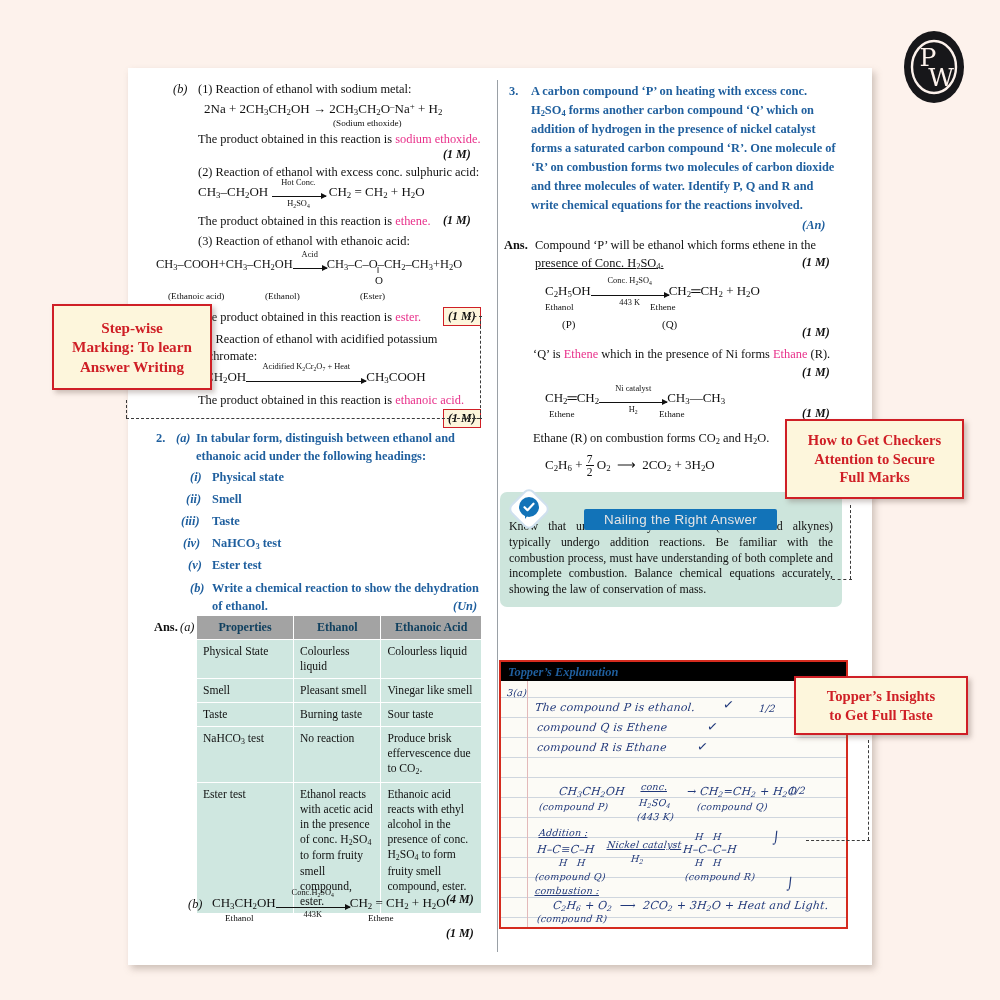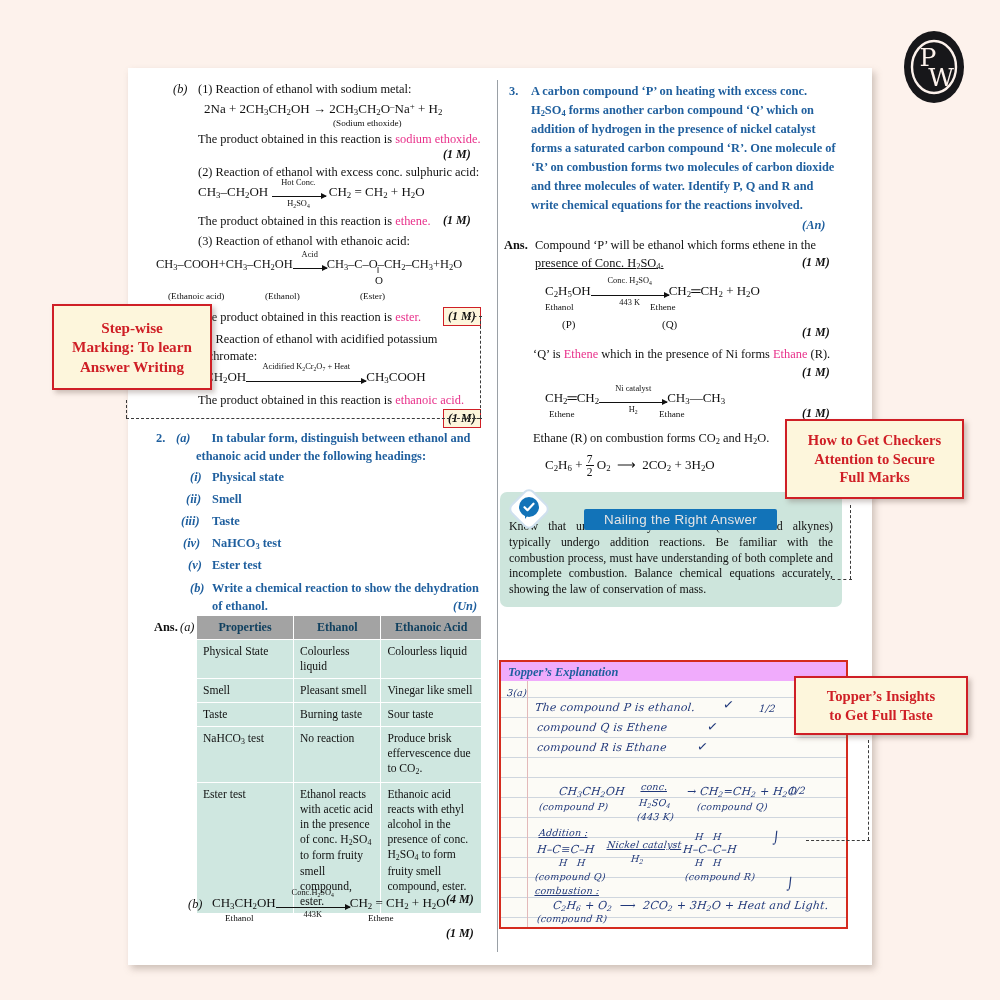--- a/index.html
+++ b/index.html
@@ -50,21 +50,21 @@
   
   #tipbox{position:absolute;left:372px;top:424px;width:342px;}
   .tip-card{background:#cde5dc;border-radius:7px;padding:5px 9px 9px 9px;}
   .tip-title{position:absolute;left:84px;top:17px;background:#1273b8;color:#e5e5e5;
     font-family:"Liberation Sans",sans-serif;font-size:13.4px;font-weight:normal;
     border-radius:2px;padding:3px 20px;letter-spacing:.3px;}
   .tip-body{font-size:11.9px;color:#111;line-height:1.33;text-align:justify;margin-top:22px;}
   .tip-badge{position:absolute;left:8px;top:-4px;width:42px;height:42px;}
 
   
-  #topper{position:absolute;left:371px;top:592px;width:345px;border:2.3px solid #d52b1e;background:#f0abfc;}
+  #topper{position:absolute;left:371px;top:592px;width:345px;border:2.3px solid #d52b1e;background:#000000;}
   #topper .thdr{font-family:"Liberation Serif",serif;font-style:italic;font-weight:bold;
     color:#1f5f9e;font-size:12.4px;padding:3px 6px 1px 7px;}
   #hand{position:relative;width:100%;height:246px;background:#fcfbf6;overflow:hidden;}
   .rule{position:absolute;left:0;right:0;height:1px;background:#cfd6de;}
   .margin-l{position:absolute;left:26px;top:0;bottom:0;width:1px;background:#e3b9b9;}
   .hw{position:absolute;font-family:"DejaVu Serif",serif;font-style:italic;color:#20387a;font-size:11px;
       white-space:nowrap;letter-spacing:.2px;transform:skewX(-6deg);}
   .hw.u{text-decoration:underline;}
   .hw.s{font-size:9.5px;}
   .tick{position:absolute;color:#20387a;font-size:13px;transform:rotate(8deg);}
@@ -150,21 +150,21 @@
       CH<sub>3</sub>–CH<sub>2</sub>OH<span class="arw" style="width:120px;"><span class="top">Acidified K<sub>2</sub>Cr<sub>2</sub>O<sub>7</sub> + Heat</span><span class="ln"></span></span>CH<sub>3</sub>COOH
     </div>
     <div class="blk body" style="left:70px;top:324px;">
       <span>The product obtained in this reaction is</span>
       <span class="pink">ethanoic acid.</span>
     </div>
     <div class="mbox" style="left:315px;top:341px;">(1 M)</div>
 
     <div class="blk q" style="left:28px;top:361px;">2.</div>
     <div class="blk q it" style="left:48px;top:361px;">(a)</div>
-    <div class="blk q" style="left:68px;top:361px;width:290px;text-align:center;">In tabular form, distinguish between ethanol and</div>
+    <div class="blk q" style="left:68px;top:361px;width:290px;">In tabular form, distinguish between ethanol and</div>
     <div class="blk q" style="left:68px;top:379px;width:290px;">ethanoic acid under the following headings:</div>
 
     <div class="blk q it" style="left:62px;top:400px;">(i)</div>
     <div class="blk q" style="left:84px;top:400px;">Physical state</div>
 
     <div class="blk q it" style="left:58px;top:422px;">(ii)</div>
     <div class="blk q" style="left:84px;top:422px;">Smell</div>
 
     <div class="blk q it" style="left:53px;top:444px;">(iii)</div>
     <div class="blk q" style="left:84px;top:444px;">Taste</div>

